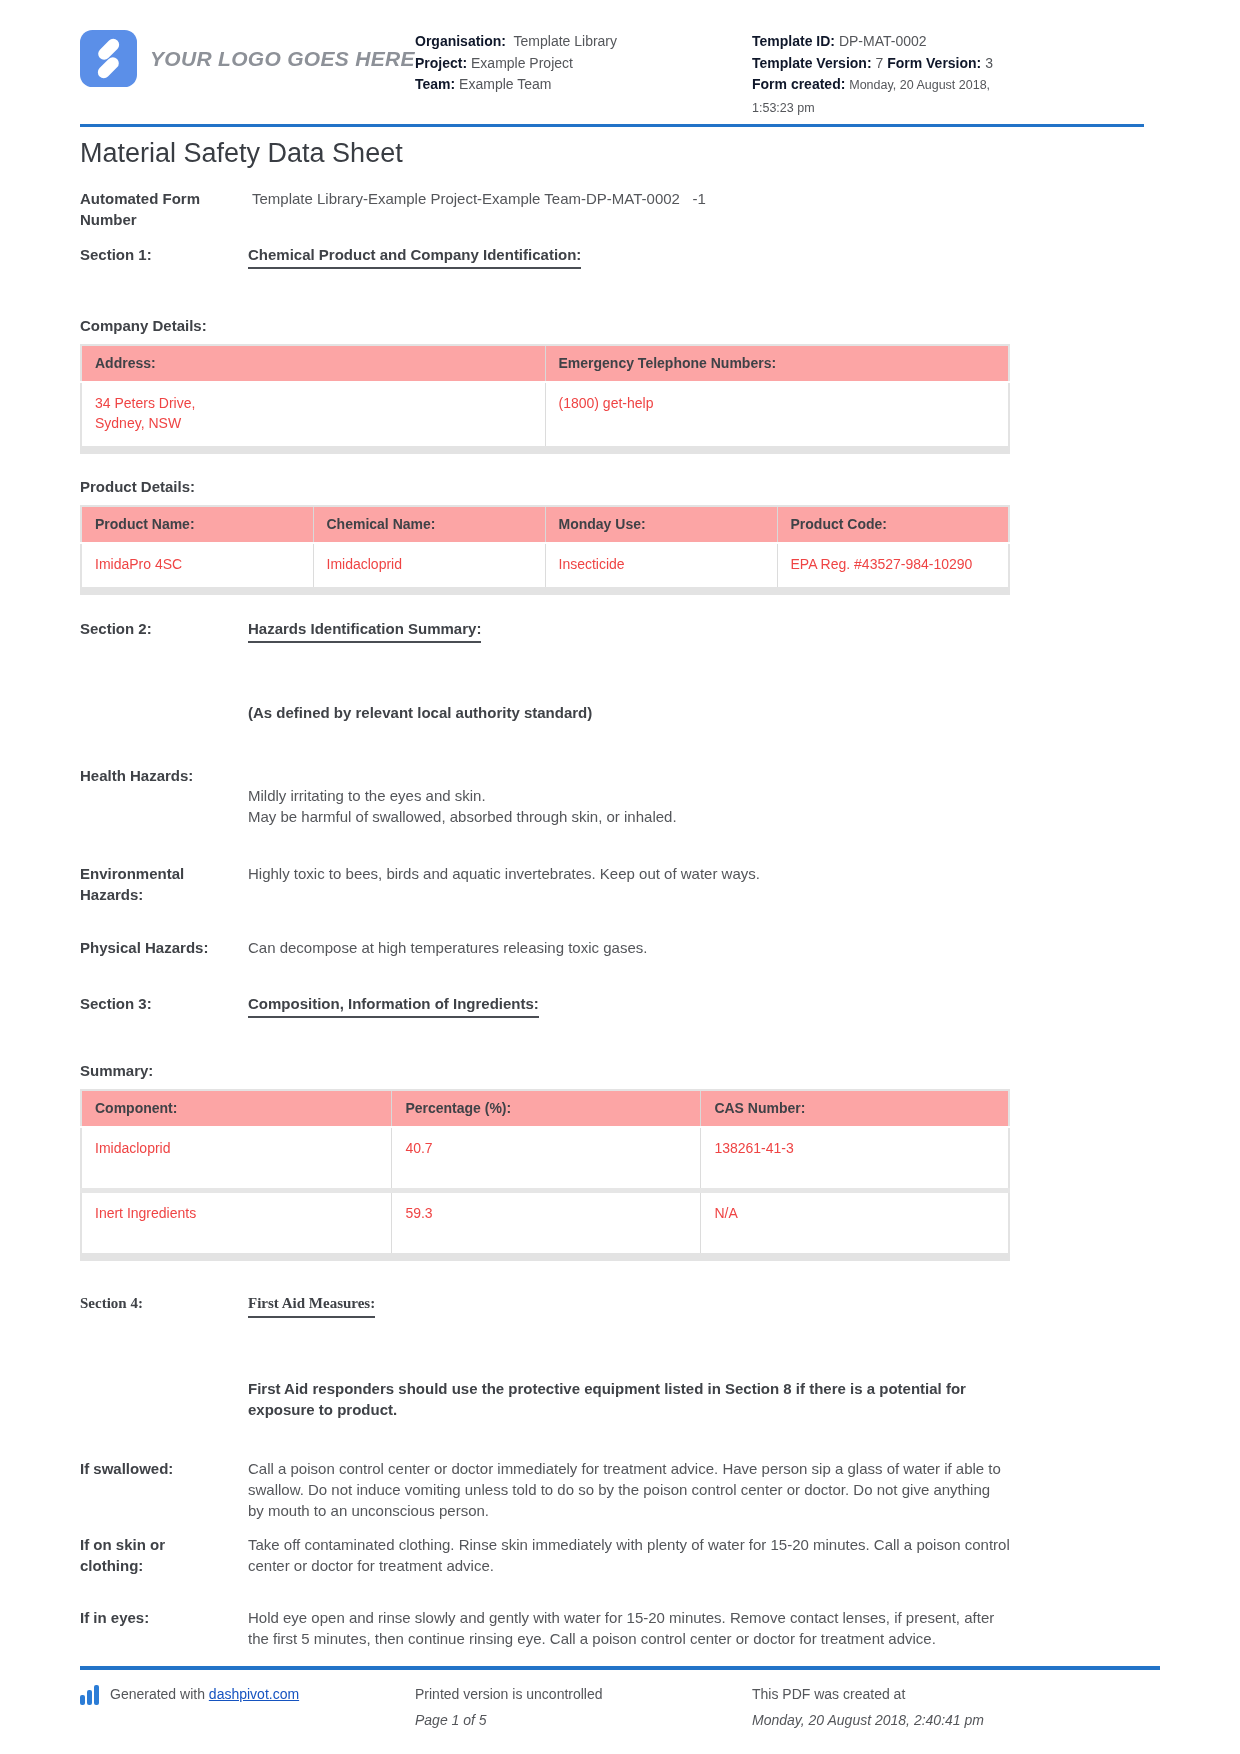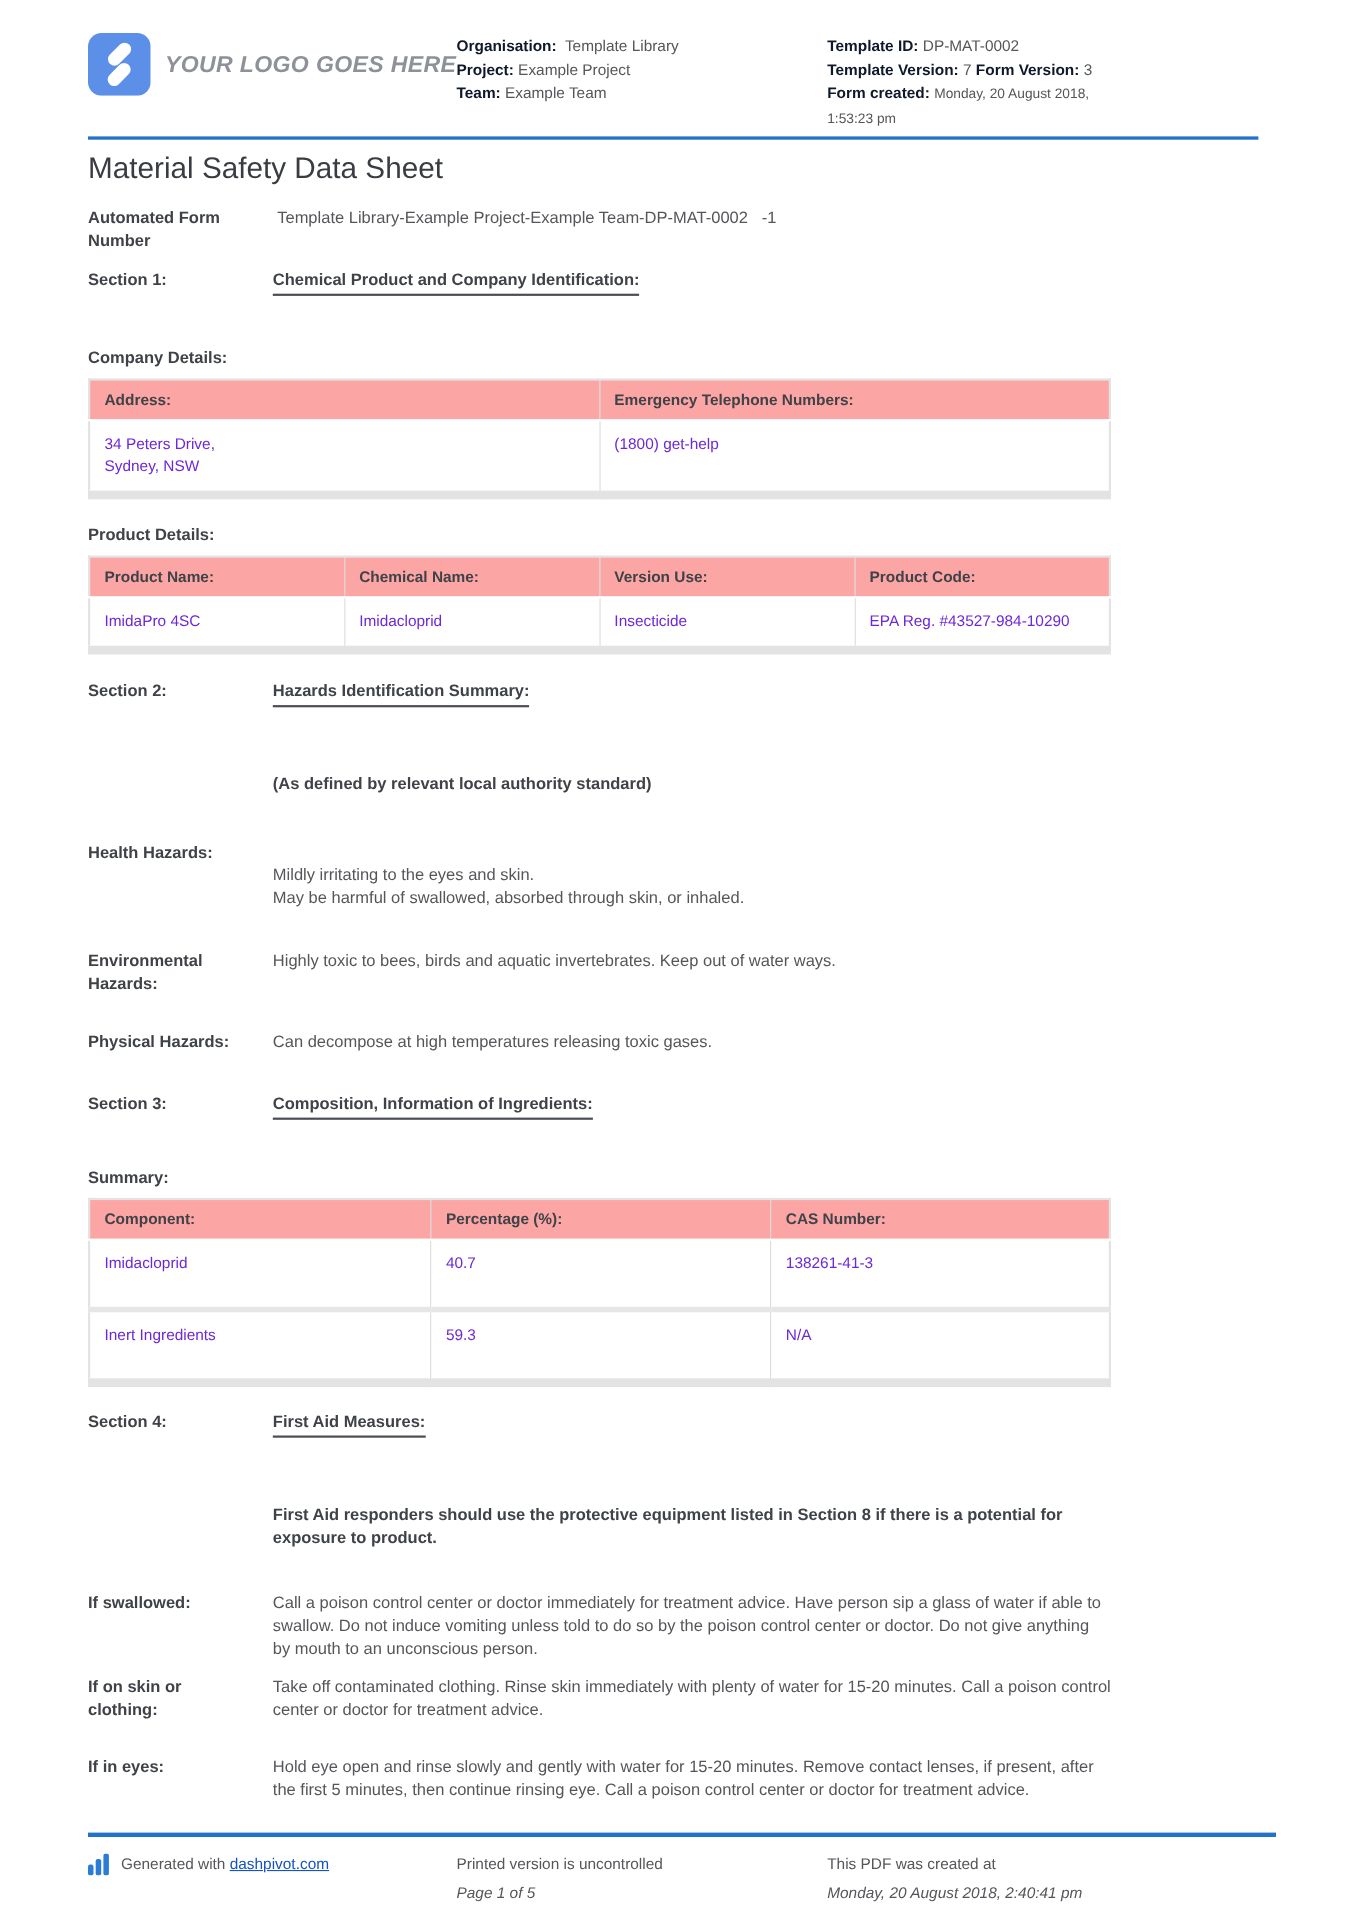--- a/index.html
+++ b/index.html
@@ -33,21 +33,21 @@
   .sec-head { display:inline-block; font-weight:700; color:#3f4247; font-size:15px; line-height:19px;
               border-bottom:2px solid #4a4d53; padding-bottom:3px; }
   .grp { font-weight:700; color:#3f4247; font-size:15px; }
   .boldpara { font-weight:700; color:#3f4247; }
 
   
   table { width:100%; border-collapse:collapse; table-layout:fixed;
           border:2px solid #e3e3e3; border-bottom:8px solid #e3e3e3; }
   th { background:#fca5a5; text-align:left; font-weight:700; font-size:14px; color:#3f4247;
        padding:9px 13px 10px; border:1px solid #d9d9d9; border-bottom:2px solid #ffffff; }
-  td { background:#fff; font-size:14px; color:#6d28d9; padding:10px 13px 13px;
+  td { background:#fff; font-size:14px; color:#ef4444; padding:10px 13px 13px;
        border:1px solid #dcdcdc; vertical-align:top; line-height:20px; }
   tbody tr + tr td { border-top:5px solid #e6e6e6; }
   table.summary td { padding-bottom:30px; }
 
   
   .footer { position:absolute; left:80px; top:1666px; width:1080px; }
   .footer-rule { height:4px; background:#2273c8; }
   .footer-row { display:flex; margin-top:13px; font-size:14px; line-height:22px; }
   .f-col1 { width:335px; display:flex; align-items:flex-start; gap:8px; }
   .f-col2 { width:337px; }
@@ -125,21 +125,21 @@
         <colgroup>
             <col style="width:25%">
             <col style="width:25%">
             <col style="width:25%">
             <col style="width:25%">
           </colgroup>
         <thead>
           <tr>
             <th>Product Name:</th>
             <th>Chemical Name:</th>
-            <th>Version Use:</th>
+            <th>Monday Use:</th>
             <th>Product Code:</th>
           </tr>
         </thead>
         <tbody>
           <tr>
             <td>ImidaPro 4SC</td>
             <td>Imidacloprid</td>
             <td>Insecticide</td>
             <td>EPA Reg. #43527-984-10290</td>
           </tr>
@@ -200,21 +200,21 @@
             <td>138261-41-3</td>
           </tr>
           <tr>
             <td>Inert Ingredients</td>
             <td>59.3</td>
             <td>N/A</td>
           </tr>
         </tbody>
       </table>
 
-      <div class="row" style="margin-top:21px;">
+      <div class="row" style="margin-top:32px;font-family:Liberation Serif, serif;">
         <div class="lbl">Section 4:</div>
         <div class="val"><span class="sec-head">First Aid Measures:</span></div>
       </div>
 
       <div class="row" style="margin-top:60px;">
         <div class="lbl"></div>
         <div class="val boldpara">First Aid responders should use the protective equipment listed in Section 8 if there is a potential for exposure to product.</div>
       </div>
 
       <div class="row" style="margin-top:38px;">

